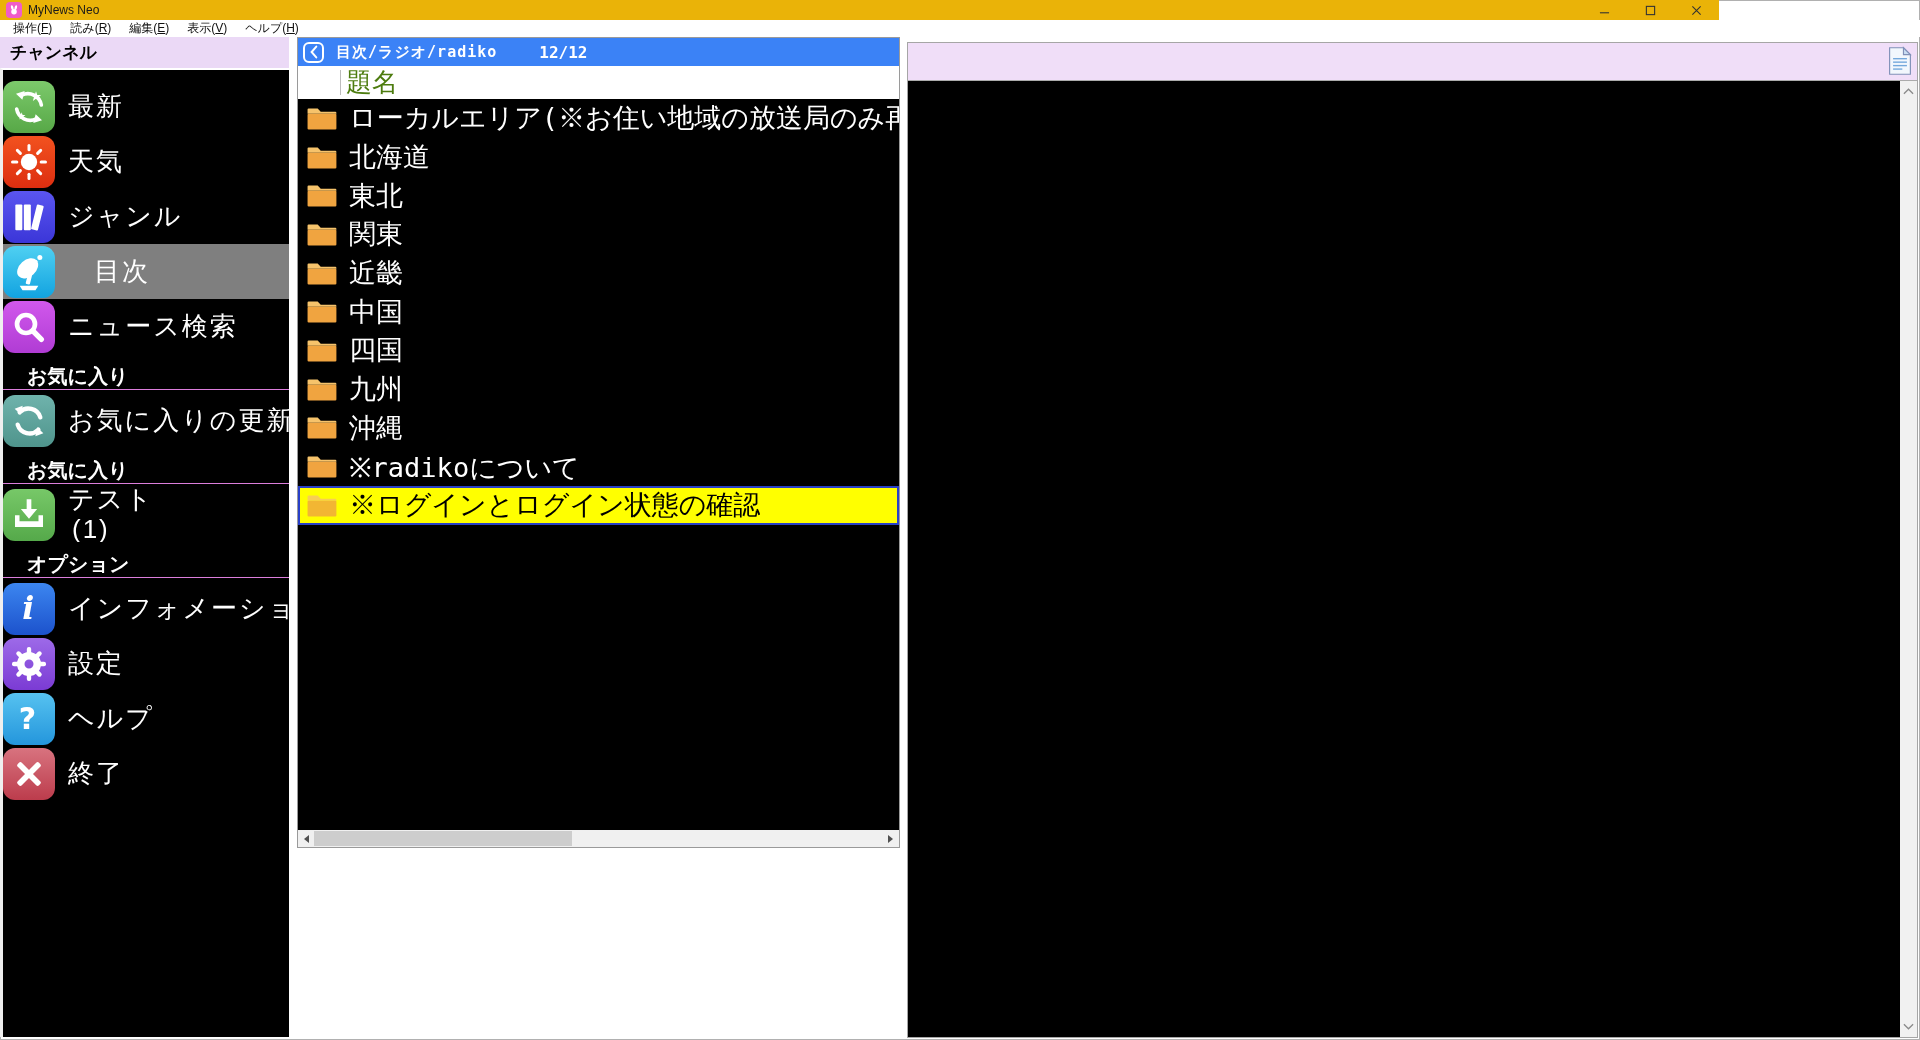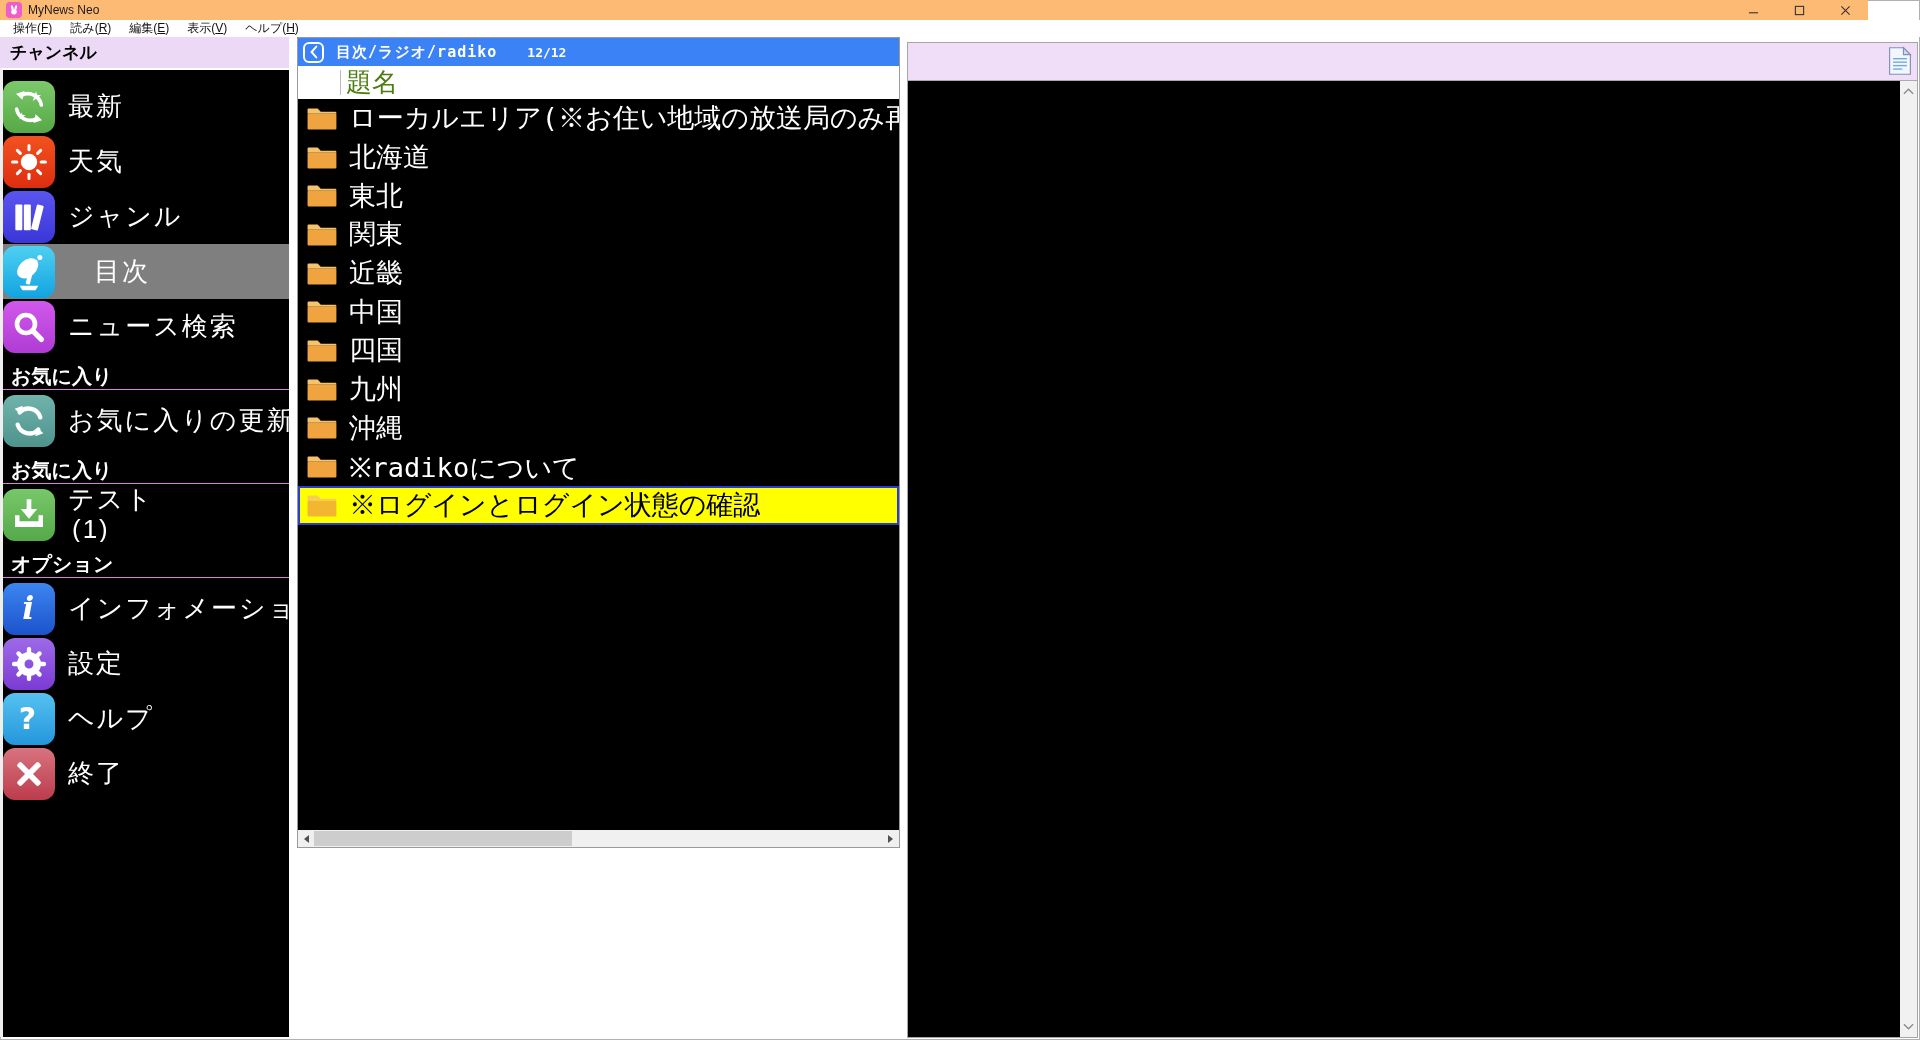--- a/index.html
+++ b/index.html
@@ -2,21 +2,21 @@
 <html><head>
 <meta charset="utf-8">
 <style>
   html,body{margin:0;padding:0;}
   body{
     width:1920px;height:1040px;position:relative;background:#fff;
     font-family:"Liberation Sans","DejaVu Sans",sans-serif;
     overflow:hidden;box-shadow:inset 0 0 0 1px #b0b0b0;
   }
   
-  .titlebar{position:absolute;left:0;top:0;width:1868px;height:20px;background:#fdba74;}
+  .titlebar{position:absolute;left:0;top:0;width:1719px;height:20px;background:#eab308;}
   .appicon{position:absolute;left:6px;top:2px;width:16px;height:16px;border-radius:4px;
     background:#f05cc8;display:flex;align-items:center;justify-content:center;}
   .appicon svg{width:12px;height:12px;}
   .wtitle{position:absolute;left:28px;top:3px;font-size:12px;color:#1a1a1a;}
   .wincontrols{position:absolute;right:0;top:0;display:flex;height:20px;}
   .winbtn{width:46px;height:20px;display:flex;align-items:center;justify-content:center;cursor:default;}
   
   .menubar{position:absolute;left:0;top:20px;width:1920px;height:17px;background:#fff;
     display:flex;align-items:center;padding-left:4px;font-size:12px;color:#111;}
   .menu-item{padding:1px 9px;}
@@ -30,31 +30,31 @@
   .side-item{height:55px;display:flex;align-items:center;gap:13px;padding-left:0;
     color:#fff;font-size:26px;letter-spacing:2px;white-space:nowrap;overflow:hidden;}
   .side-item:first-child{margin-top:9px;}
   .side-item.selected{background:#7f7f7f;gap:39px;}
   .ic{width:52px;height:52px;border-radius:12px;flex:none;display:flex;
     align-items:center;justify-content:center;}
   .ic svg{width:40px;height:40px;display:block;}
   .lbl{line-height:1.12;}
   .lbl .sub{padding-left:4px;}
   .side-section{margin-top:9px;margin-bottom:3px;height:26px;line-height:26px;color:#fff;
-    font-weight:bold;font-size:20px;padding-left:8px;border-bottom:1px solid #dc7edc;}
+    font-weight:bold;font-size:20px;padding-left:24px;border-bottom:1px solid #dc7edc;}
   
   .midpanel{position:absolute;left:297px;top:37px;width:603px;height:811px;background:#000;
     border:1px solid #9a9a9a;box-sizing:border-box;}
   .mp-header{position:absolute;left:0;top:0;right:0;height:28px;background:#3b82f6;
     display:flex;align-items:center;padding-left:5px;}
   .backbtn{width:21px;height:21px;border:2px solid #fff;border-radius:6px;box-sizing:border-box;
     display:flex;align-items:center;justify-content:center;flex:none;}
   .mp-title{color:#fff;font-weight:bold;font-size:15px;letter-spacing:1px;margin-left:12px;
     font-family:"DejaVu Sans Mono","Liberation Mono",monospace;}
-  .mp-count{color:#fff;font-weight:bold;font-size:13px;margin-left:30px;
+  .mp-count{color:#fff;font-weight:bold;font-size:16px;margin-left:42px;
     font-family:"DejaVu Sans Mono","Liberation Mono",monospace;}
   .mp-colhead{position:absolute;left:0;top:28px;right:0;height:33px;background:#fff;color:#4d7c0f;
     display:flex;align-items:center;padding-left:48px;font-size:26px;}
   .mp-colhead::before{content:"";position:absolute;left:42px;top:4px;bottom:4px;
     border-left:1px solid #bdbdbd;}
   .mp-list{position:absolute;left:0;top:61px;right:0;bottom:17px;background:#000;overflow:hidden;}
   .row{height:38.7px;display:flex;align-items:center;gap:12px;padding-left:8px;color:#fff;
     font-size:27px;white-space:nowrap;overflow:hidden;box-sizing:border-box;
     font-family:"DejaVu Sans Mono","Liberation Mono",monospace;}
   .row.selected{background:#ffff00;color:#000;box-shadow:inset 0 0 0 2px #2840c8;}

